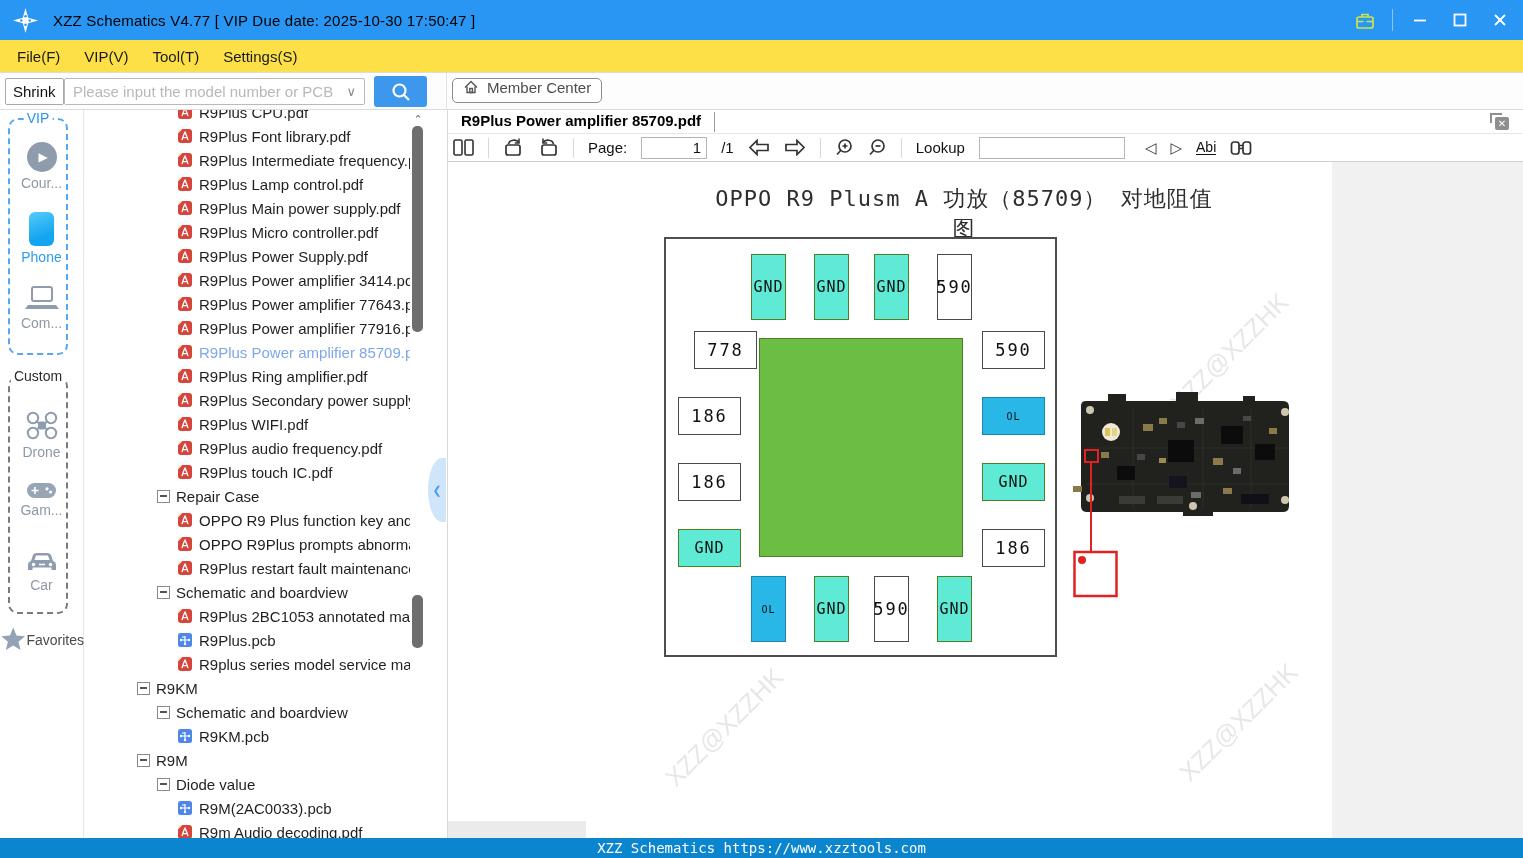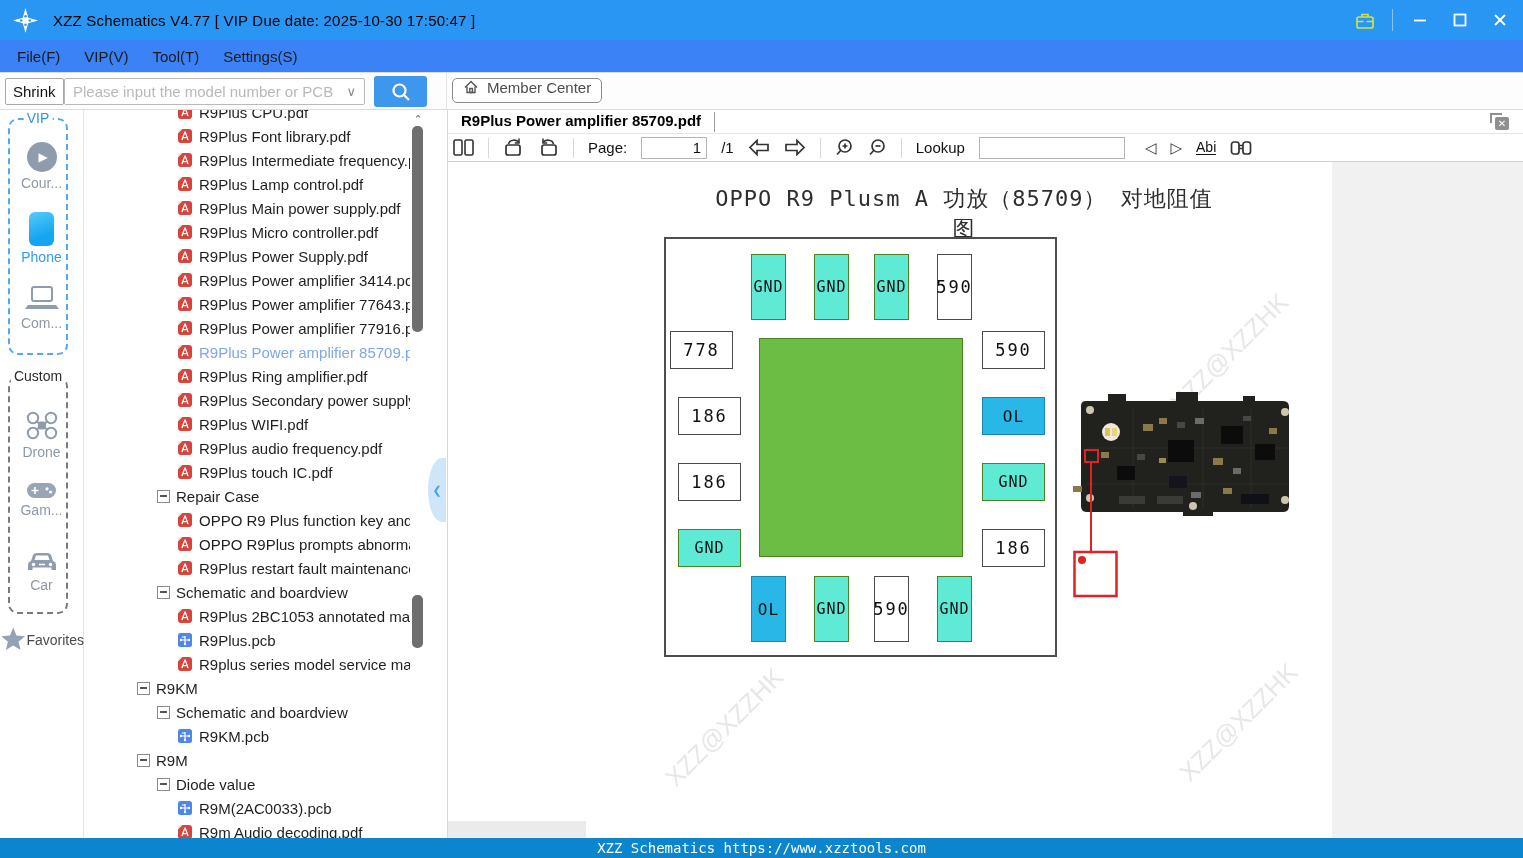--- a/index.html
+++ b/index.html
@@ -10,21 +10,21 @@
   
   .titlebar { position:absolute; left:0; top:0; width:1523px; height:40px;
     background:#2996f3; display:flex; align-items:center; }
   .titlebar .logo { margin-left:12px; width:27px; height:27px; }
   .titlebar .win-title { color:#000000; font-size:15px; margin-left:14px; letter-spacing:.2px; }
   .tb-right { position:absolute; right:10px; top:0; height:40px; display:flex; align-items:center; gap:14px; }
   .tb-sep { width:1px; height:22px; background:rgba(255,255,255,.45); }
   .tb-btn { width:26px; height:26px; display:flex; align-items:center; justify-content:center; cursor:pointer; }
 
   
-  .menubar { position:absolute; left:0; top:40px; width:1523px; height:33px; background:#3b82f6;
+  .menubar { position:absolute; left:0; top:40px; width:1523px; height:33px; background:#fde047;
     border-bottom:1px solid #dcdcdc; display:flex; align-items:center; padding-left:17px; gap:24px; }
   .menubar span { font-size:15px; color:#1a1a1a; }
 
   
   .querybar { position:absolute; left:0; top:73px; width:1523px; height:37px; background:#fdfdfd;
     border-bottom:1px solid #dcdcdc; }
   .shrink-btn { position:absolute; left:5px; top:5px; height:27px; padding:0 7px; background:#fff;
     border:1px solid #a9a9a9; border-radius:2px; font-size:15px; color:#111; display:flex; align-items:center; }
   .search-box { position:absolute; left:64px; top:5px; width:301px; height:27px; border:1px solid #b9b9b9;
     border-radius:2px; background:#fff; display:flex; align-items:center; }
@@ -111,21 +111,21 @@
   .watermark { position:absolute; width:170px; height:170px; display:flex; align-items:center; justify-content:center;
     transform:rotate(-45deg); font-size:25px; color:#e7e7e7; font-family:"Liberation Sans",sans-serif;
     pointer-events:none; white-space:nowrap; }
   .wm1 { left:203px; top:83px; } .wm2 { left:696px; top:105px; }
   .wm3 { left:191px; top:480px; } .wm4 { left:705px; top:475px; }
 
   .diagram { position:absolute; left:216px; top:75px; width:393px; height:420px; border:2px solid #4e4e4e; background:#fff; }
   .pad { position:absolute; display:flex; align-items:center; justify-content:center;
     font-family:"DejaVu Sans Mono","DejaVu Sans",monospace; color:#101010; }
   .pad.gnd { background:#5eead4; border:1px solid #49821f; font-size:15px; letter-spacing:1px; }
-  .pad.ol  { background:#29b7e8; border:1px solid #1887ad; font-size:16px; letter-spacing:1px; }
+  .pad.ol  { background:#29b7e8; border:1px solid #1887ad; font-size:10px; letter-spacing:1px; }
   .pad.value { background:#fff; border:1px solid #4a4a4a; font-size:17px; letter-spacing:2px; }
   .center-die { position:absolute; left:93px; top:99px; width:204px; height:219px; background:#6cbd44; border:1px solid #49821f; }
 
   .pcbfig { position:absolute; left:625px; top:226px; }
   .hscroll-block { position:absolute; left:0; bottom:0; width:138px; height:17px; background:#ebebeb; }
 
   
   .statusbar { position:absolute; left:0; top:838px; width:1523px; height:20px; background:#0a85ce;
     display:flex; align-items:center; justify-content:center; }
   .statusbar span { color:#fff; font-size:14px; font-family:"DejaVu Sans Mono",monospace; }
@@ -602,21 +602,21 @@
       <div class="watermark wm4">XZZ@XZZHK</div>
 
       <div class="doc-title">OPPO R9 Plusm A 功放（85709） 对地阻值图</div>
 
       <div class="diagram" id="diagram">
         <div class="center-die"></div>
       <div class="pad gnd" style="left: 85px; top: 15px; width: 35px; height: 66px;">GND</div>
           <div class="pad gnd" style="left: 148px; top: 15px; width: 35px; height: 66px;">GND</div>
           <div class="pad gnd" style="left: 208px; top: 15px; width: 35px; height: 66px;">GND</div>
           <div class="pad value" style="left: 271px; top: 15px; width: 35px; height: 66px;">590</div>
-          <div class="pad value" style="left: 4px; top: 92px; width: 63px; height: 38px;">778</div>
+          <div class="pad value" style="left: 28px; top: 92px; width: 63px; height: 38px;">778</div>
           <div class="pad value" style="left: 12px; top: 158px; width: 63px; height: 38px;">186</div>
           <div class="pad value" style="left: 12px; top: 224px; width: 63px; height: 38px;">186</div>
           <div class="pad gnd" style="left: 12px; top: 290px; width: 63px; height: 38px;">GND</div>
           <div class="pad value" style="left: 316px; top: 92px; width: 63px; height: 38px;">590</div>
           <div class="pad ol" style="left: 316px; top: 158px; width: 63px; height: 38px;">OL</div>
           <div class="pad gnd" style="left: 316px; top: 224px; width: 63px; height: 38px;">GND</div>
           <div class="pad value" style="left: 316px; top: 290px; width: 63px; height: 38px;">186</div>
           <div class="pad ol" style="left: 85px; top: 337px; width: 35px; height: 66px;">OL</div>
           <div class="pad gnd" style="left: 148px; top: 337px; width: 35px; height: 66px;">GND</div>
           <div class="pad value" style="left: 208px; top: 337px; width: 35px; height: 66px;">590</div>

